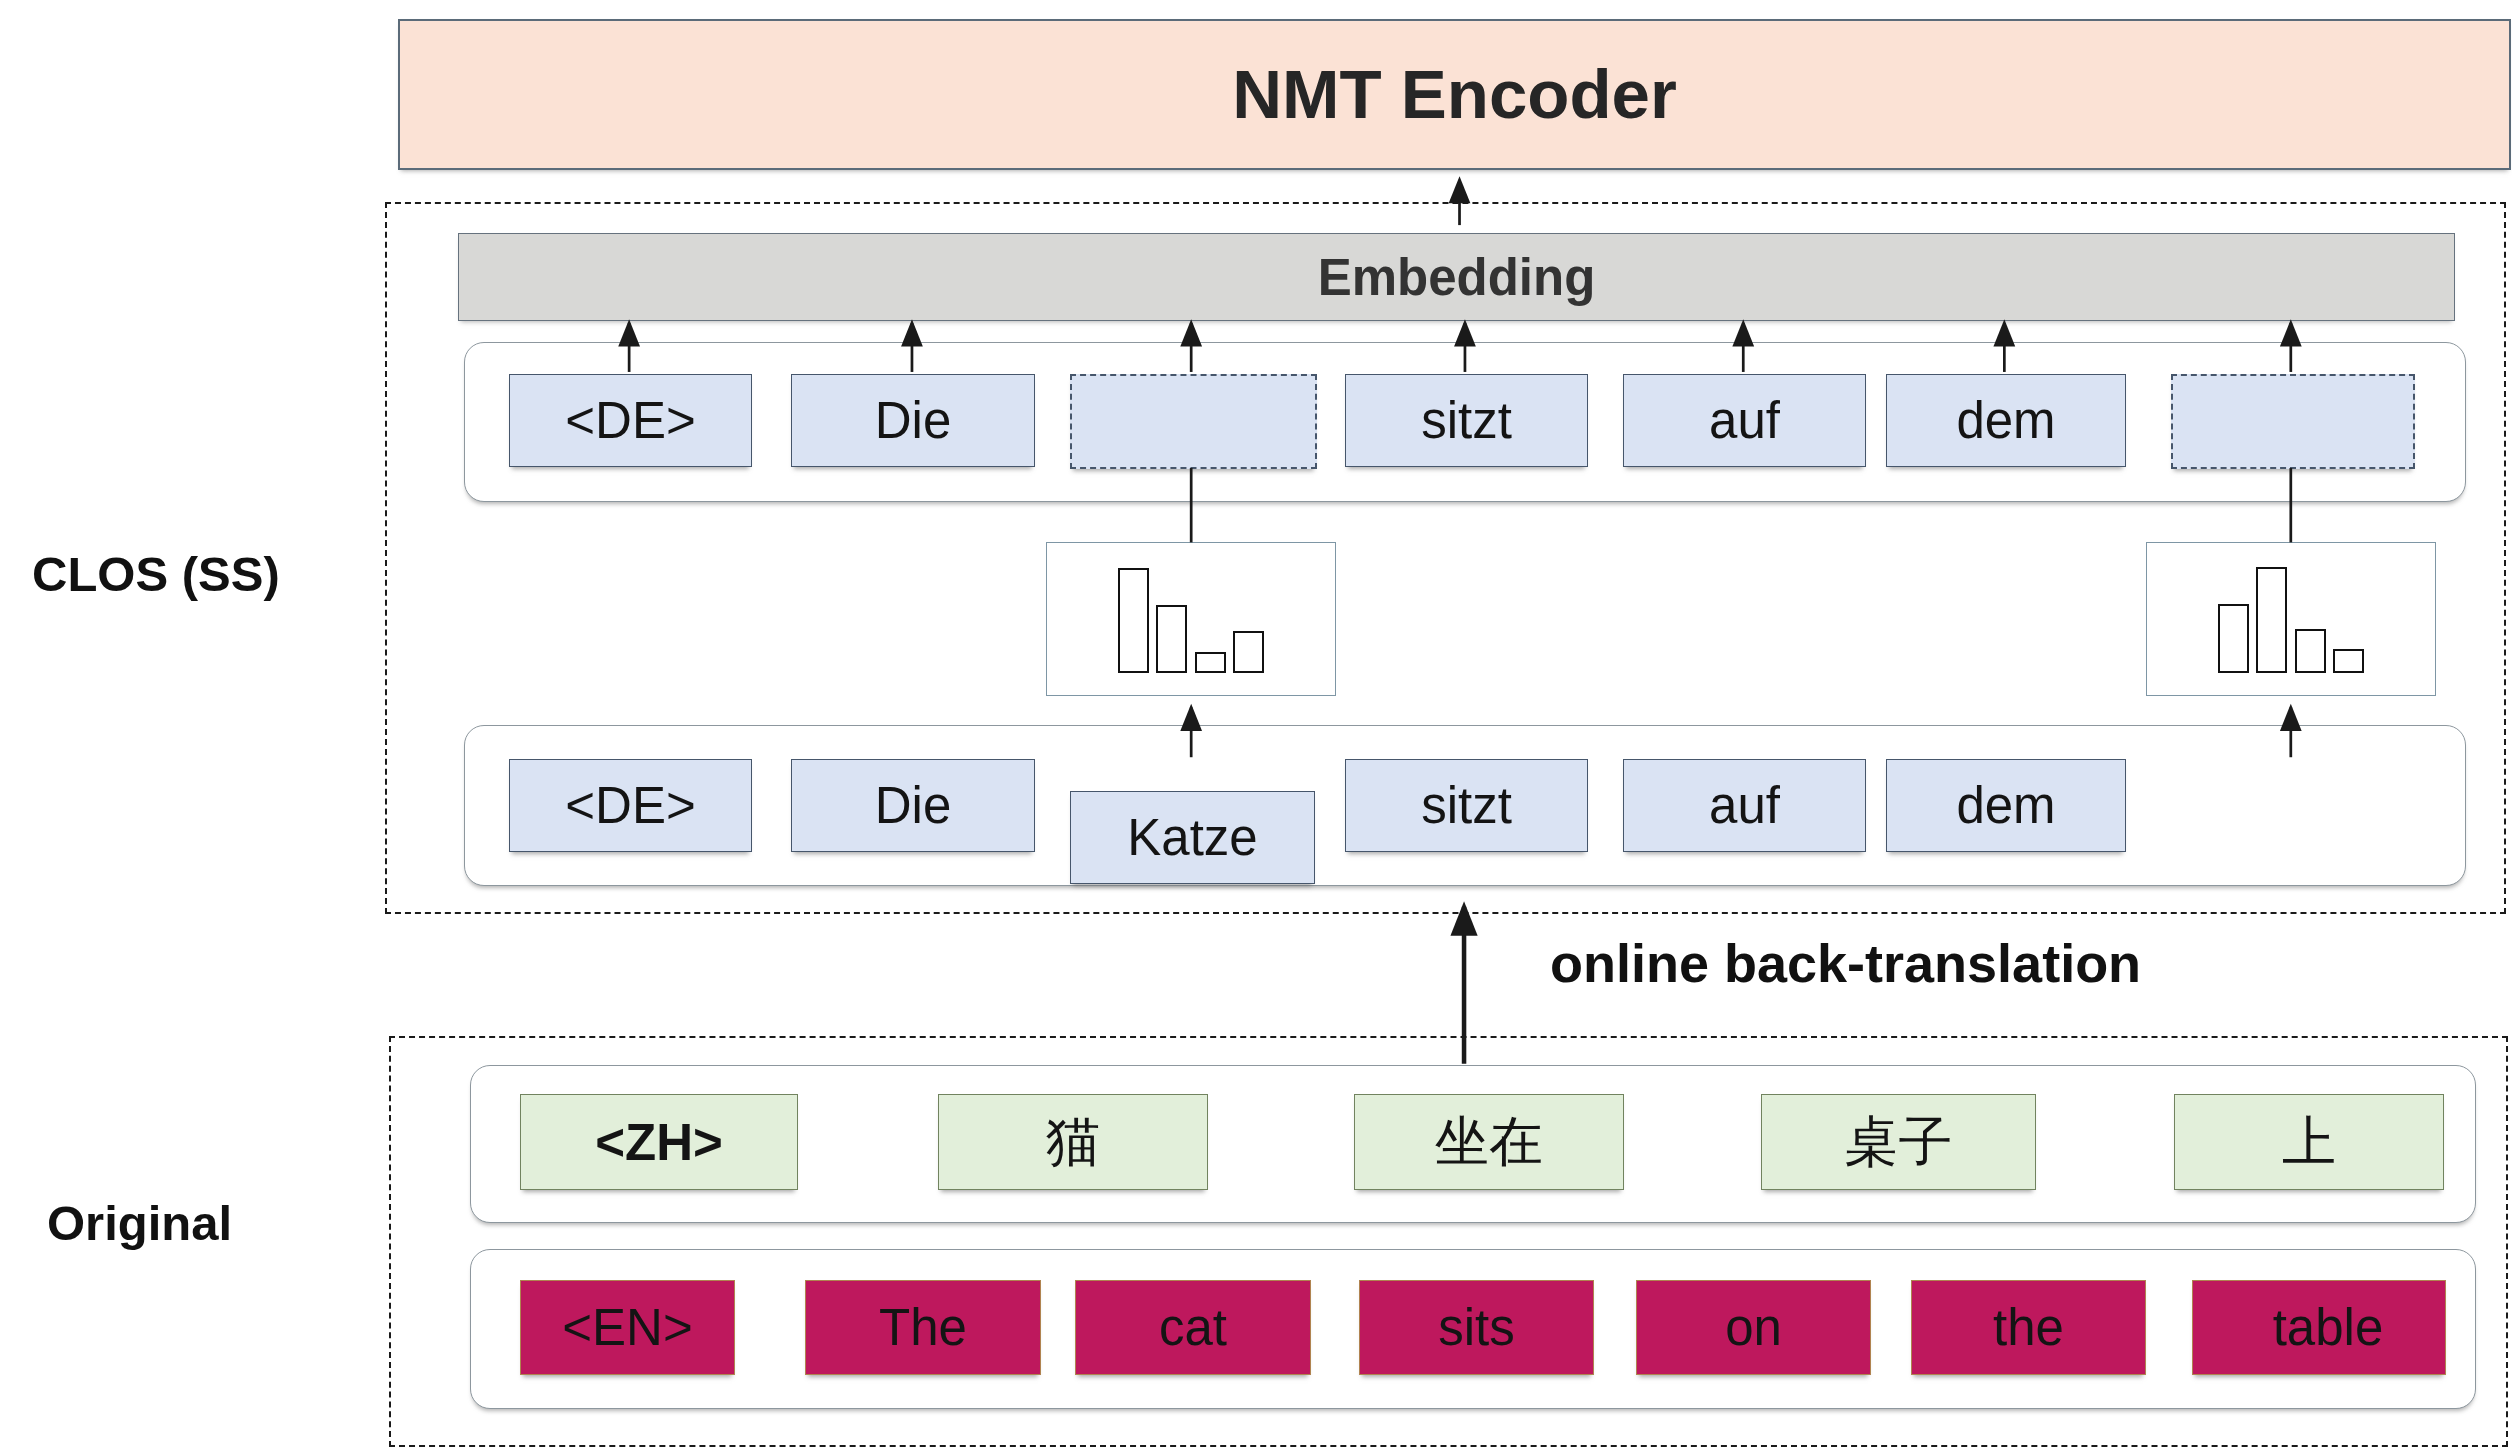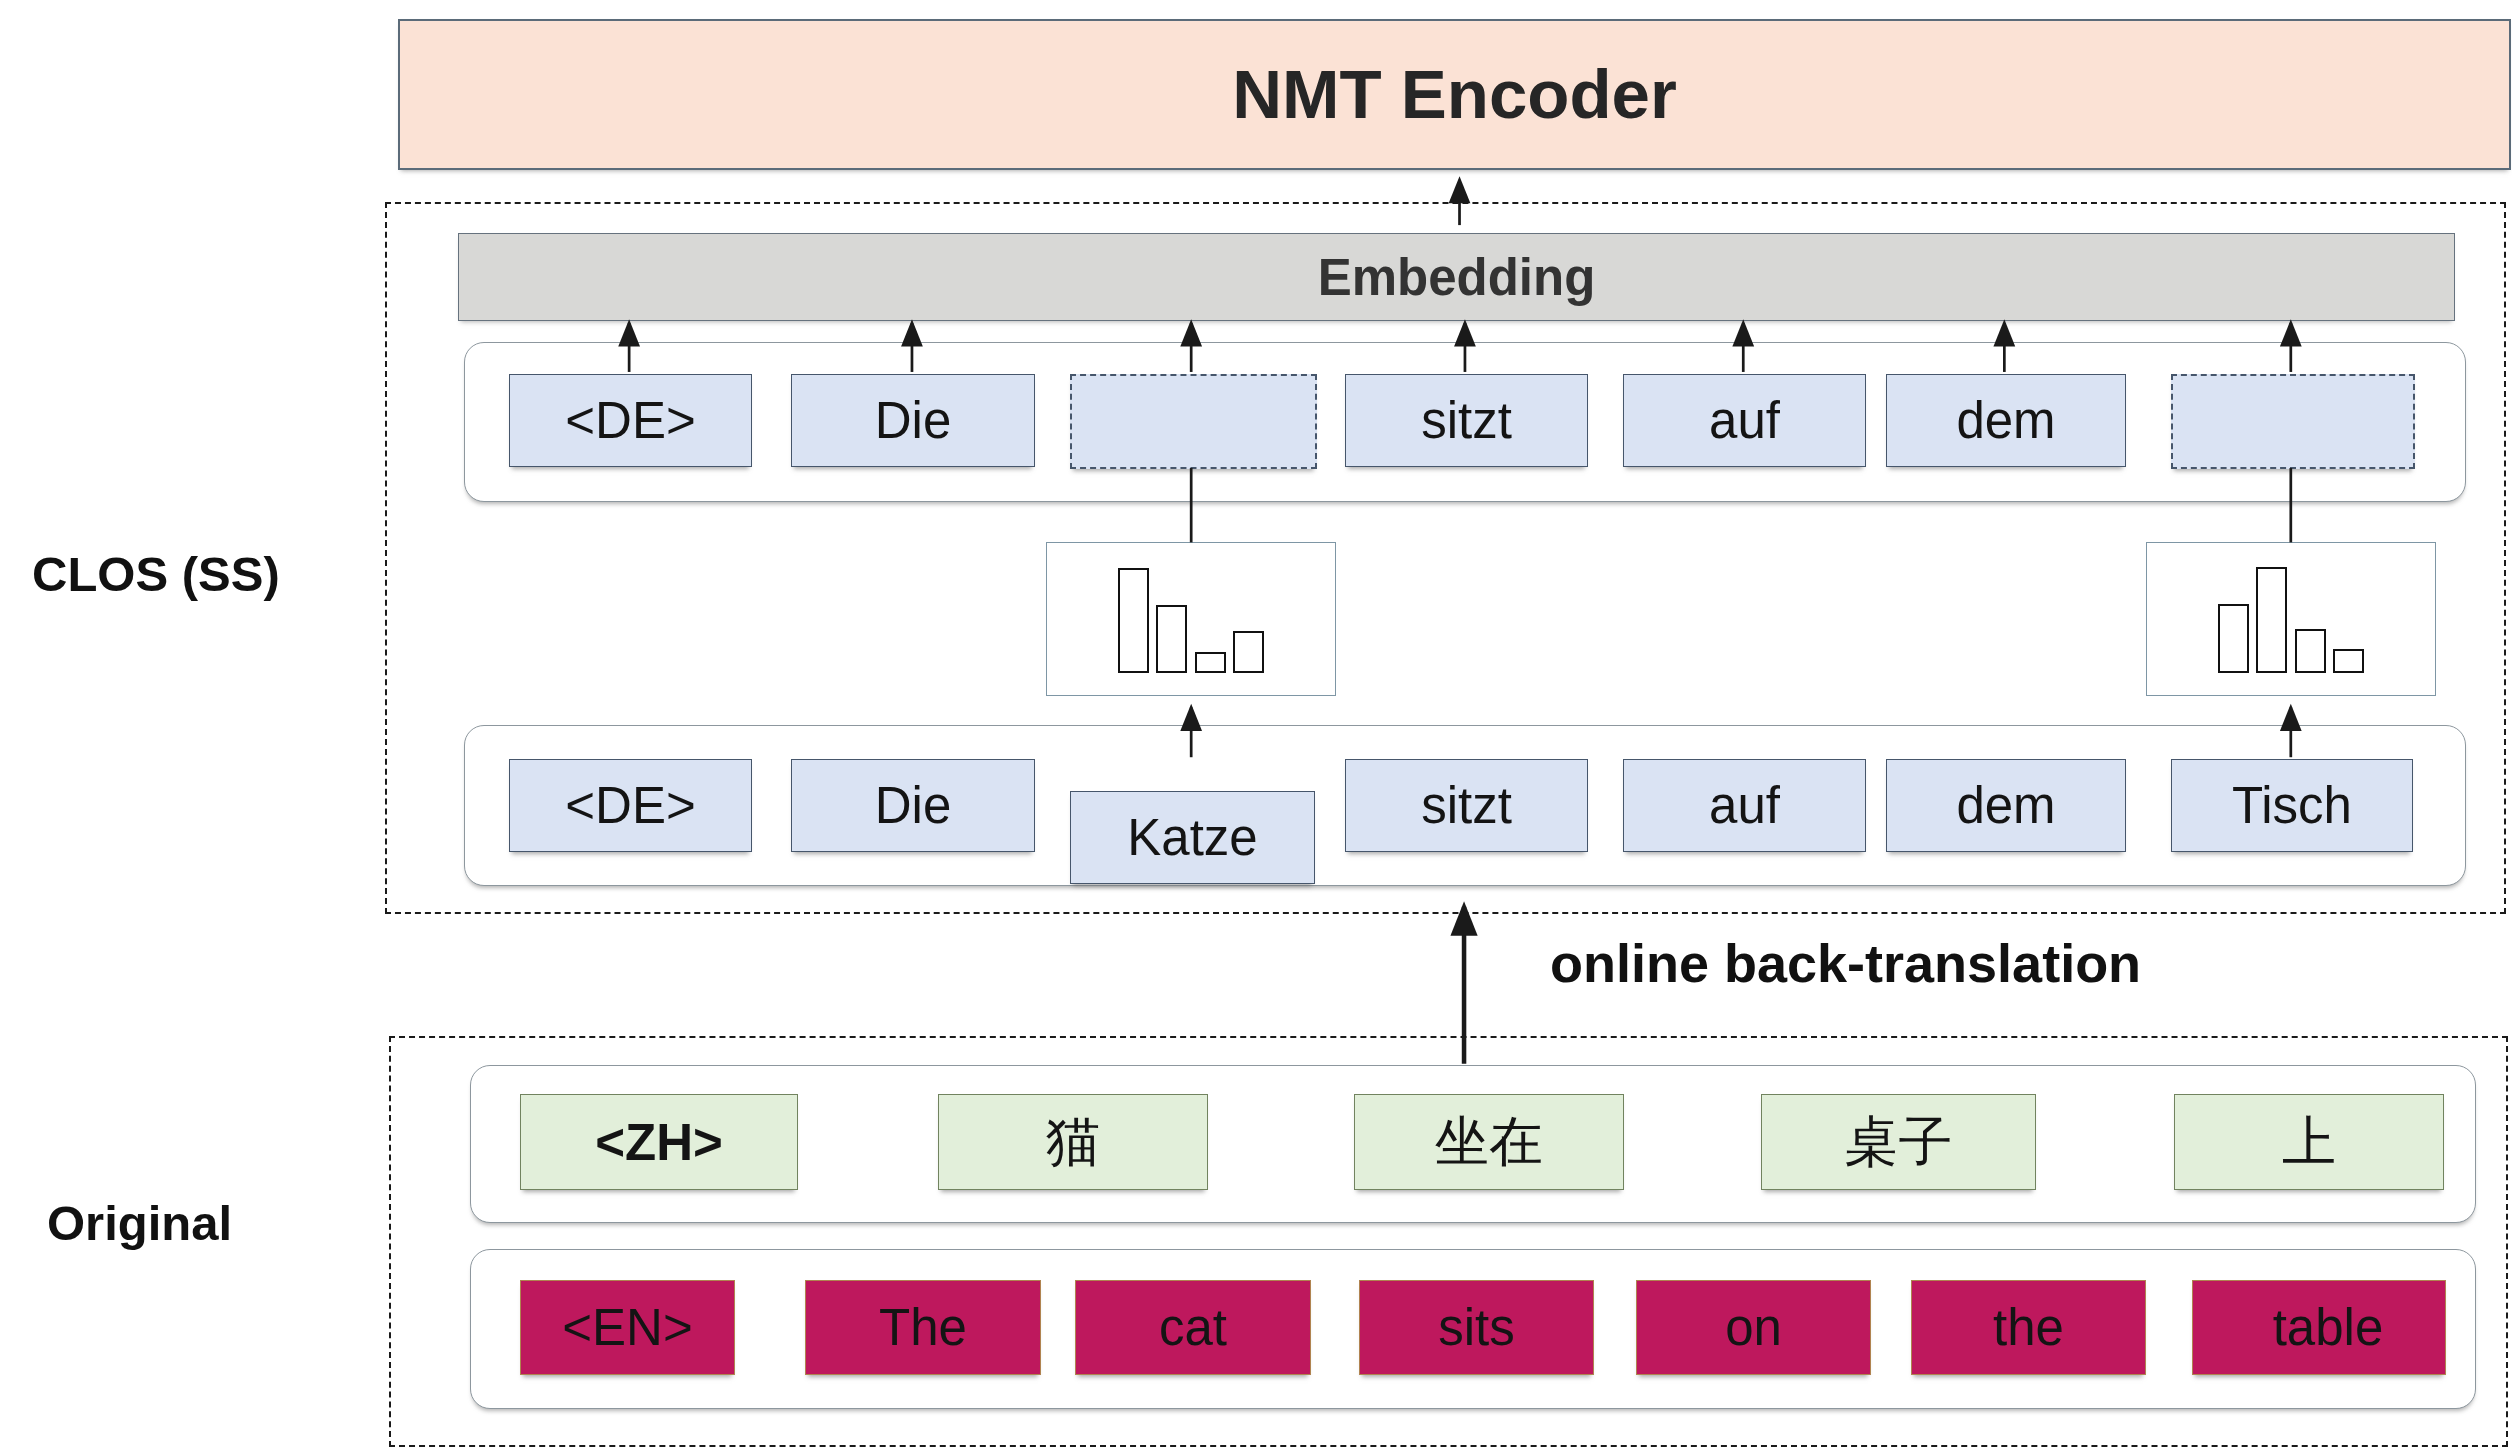--- a/index.html
+++ b/index.html
@@ -149,23 +149,20 @@
       <span>Katze</span>
     </div>
   <div class="token blue" style="left:1345px; top:759px; width:241px; height:91px;">
       <span>sitzt</span>
     </div>
   <div class="token blue" style="left:1623px; top:759px; width:241px; height:91px;">
       <span>auf</span>
     </div>
   <div class="token blue" style="left:1886px; top:759px; width:238px; height:91px;">
       <span>dem</span>
-    </div>
-  <div class="token blue" style="left:2171px; top:759px; width:240px; height:91px;">
-      <span>Tisch</span>
     </div>
 
   <div class="abs bt-label" style="left:1550px; top:932px;">online back-translation</div>
 
   <div class="abs dashed-region" style="left:389px; top:1036px; width:2115px; height:407px;"></div>
 
   <div class="abs side-label" style="left:47px; top:1195px;">Original</div>
 
   <div class="abs row-container" style="left:470px; top:1065px; width:2004px; height:156px;"></div>
 

